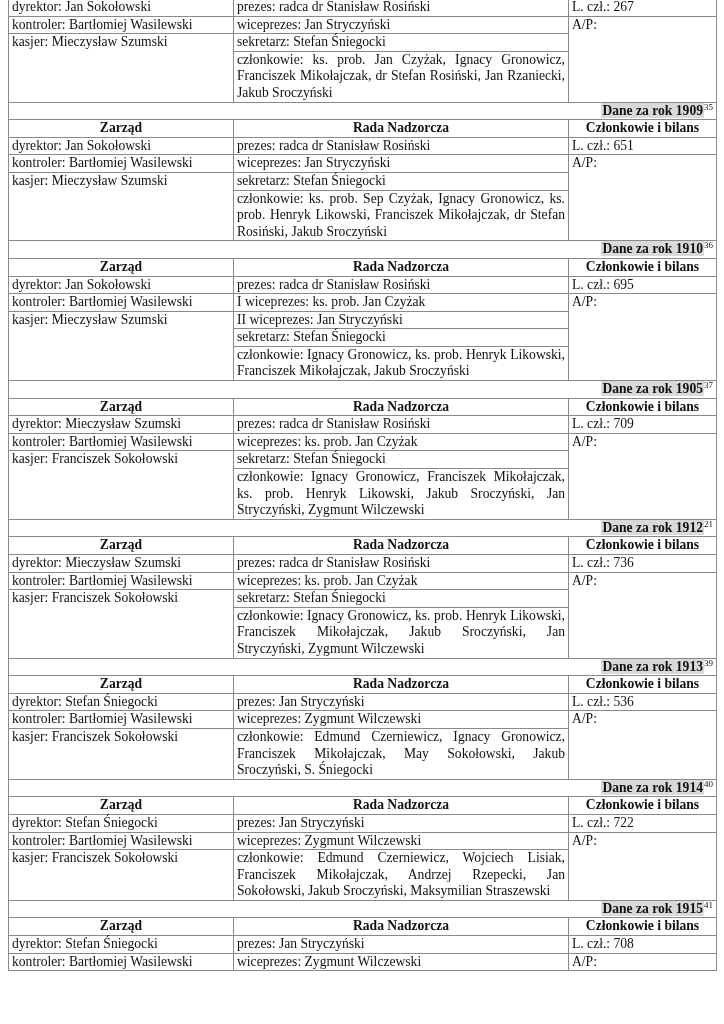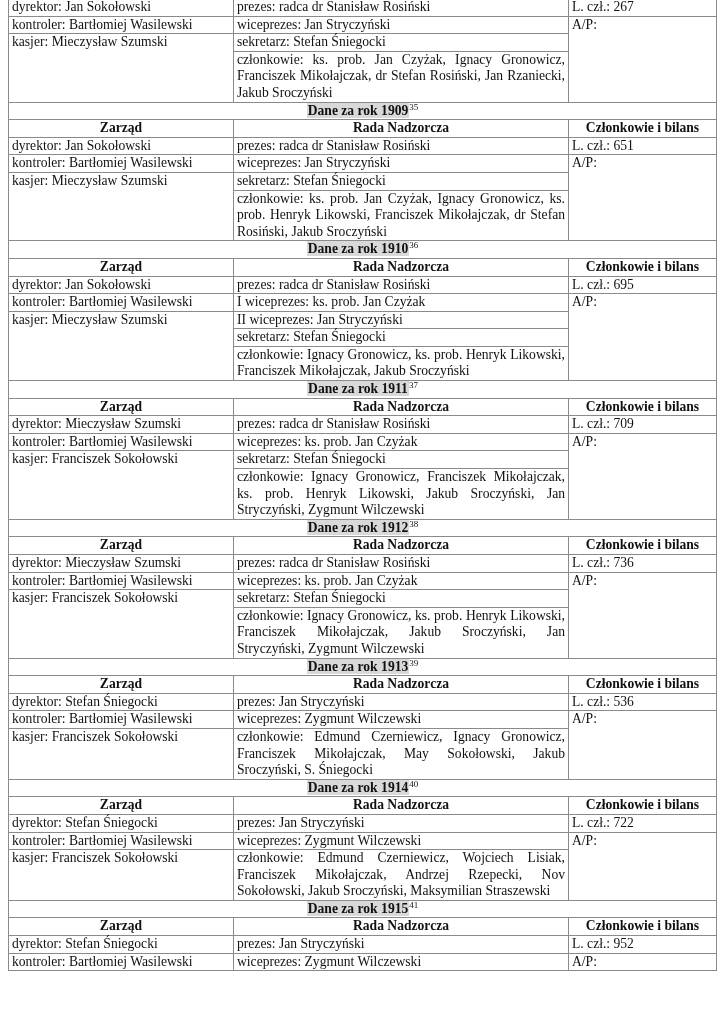--- a/index.html
+++ b/index.html
@@ -4,21 +4,21 @@
 <style>
   html, body { margin: 0; padding: 0; background: #ffffff; }
   body { width: 724px; height: 1024px; overflow: hidden; position: relative; }
   .doc { position: absolute; left: 8px; top: -2px; width: 708px; }
   table { border-collapse: collapse; width: 708px; table-layout: fixed;
           font-family: "Liberation Serif", serif; font-size: 13.6px; color: #111; }
   td { border: 1px solid #8a8a8a; padding: 0 3px; vertical-align: top; line-height: 16.6px; }
   col.c1 { width: 225px; }
   col.c2 { width: 335px; }
   col.c3 { width: 148px; }
-  .year td { text-align: center; font-weight: bold; }
+  .year td { text-align: right; font-weight: bold; }
   .year .lbl { background: #d9d9d9; padding: 0 1px; }
   .year sup { font-weight: normal; font-size: 9px; vertical-align: top; line-height: 10px; position: relative; top: -1px; }
   .hdr td { text-align: center; font-weight: bold; }
   .just { text-align: justify; }
 </style>
 </head>
 <body>
 
 <div class="doc">
   <table>
@@ -62,21 +62,21 @@
         <tr>
           <td>kontroler: Bartłomiej Wasilewski</td>
           <td>wiceprezes: Jan Stryczyński</td>
           <td rowspan="3">A/P:</td>
         </tr>
         <tr>
           <td rowspan="2">kasjer: Mieczysław Szumski</td>
           <td>sekretarz: Stefan Śniegocki</td>
         </tr>
         <tr>
-          <td class="just">członkowie: ks. prob. Jan Czyżak, Ignacy Gronowicz, ks. prob. Henryk Likowski, Franciszek Mikołajczak, dr Stefan Rosiński, Jakub Sroczyński</td>
+          <td class="just">członkowie: ks. prob. Sep Czyżak, Ignacy Gronowicz, ks. prob. Henryk Likowski, Franciszek Mikołajczak, dr Stefan Rosiński, Jakub Sroczyński</td>
         </tr>
         <tr class="year">
           <td colspan="3"><span class="lbl"><span>Dane za rok</span> <span>1910</span></span><sup>36</sup></td>
         </tr>
         <tr class="hdr">
           <td>Zarząd</td>
           <td>Rada Nadzorcza</td>
           <td>Członkowie i bilans</td>
         </tr>
         <tr>
@@ -93,21 +93,21 @@
           <td rowspan="3">kasjer: Mieczysław Szumski</td>
           <td>II wiceprezes: Jan Stryczyński</td>
         </tr>
         <tr>
           <td>sekretarz: Stefan Śniegocki</td>
         </tr>
         <tr>
           <td class="just">członkowie: Ignacy Gronowicz, ks. prob. Henryk Likowski, Franciszek Mikołajczak, Jakub Sroczyński</td>
         </tr>
         <tr class="year">
-          <td colspan="3"><span class="lbl"><span>Dane za rok</span> <span>1911</span></span><sup>37</sup></td>
+          <td colspan="3"><span class="lbl"><span>Dane za rok</span> <span>1905</span></span><sup>37</sup></td>
         </tr>
         <tr class="hdr">
           <td>Zarząd</td>
           <td>Rada Nadzorcza</td>
           <td>Członkowie i bilans</td>
         </tr>
         <tr>
           <td>dyrektor: Mieczysław Szumski</td>
           <td>prezes: radca dr Stanisław Rosiński</td>
           <td>L. czł.: 709</td>
@@ -118,21 +118,21 @@
           <td rowspan="3">A/P:</td>
         </tr>
         <tr>
           <td rowspan="2">kasjer: Franciszek Sokołowski</td>
           <td>sekretarz: Stefan Śniegocki</td>
         </tr>
         <tr>
           <td class="just">członkowie: Ignacy Gronowicz, Franciszek Mikołajczak, ks. prob. Henryk Likowski, Jakub Sroczyński, Jan Stryczyński, Zygmunt Wilczewski</td>
         </tr>
         <tr class="year">
-          <td colspan="3"><span class="lbl"><span>Dane za rok</span> <span>1912</span></span><sup>38</sup></td>
+          <td colspan="3"><span class="lbl"><span>Dane za rok</span> <span>1912</span></span><sup>21</sup></td>
         </tr>
         <tr class="hdr">
           <td>Zarząd</td>
           <td>Rada Nadzorcza</td>
           <td>Członkowie i bilans</td>
         </tr>
         <tr>
           <td>dyrektor: Mieczysław Szumski</td>
           <td>prezes: radca dr Stanisław Rosiński</td>
           <td>L. czł.: 736</td>
@@ -184,34 +184,34 @@
           <td>prezes: Jan Stryczyński</td>
           <td>L. czł.: 722</td>
         </tr>
         <tr>
           <td>kontroler: Bartłomiej Wasilewski</td>
           <td>wiceprezes: Zygmunt Wilczewski</td>
           <td rowspan="2">A/P:</td>
         </tr>
         <tr>
           <td>kasjer: Franciszek Sokołowski</td>
-          <td class="just">członkowie: Edmund Czerniewicz, Wojciech Lisiak, Franciszek Mikołajczak, Andrzej Rzepecki, Nov Sokołowski, Jakub Sroczyński, Maksymilian Straszewski</td>
+          <td class="just">członkowie: Edmund Czerniewicz, Wojciech Lisiak, Franciszek Mikołajczak, Andrzej Rzepecki, Jan Sokołowski, Jakub Sroczyński, Maksymilian Straszewski</td>
         </tr>
         <tr class="year">
           <td colspan="3"><span class="lbl"><span>Dane za rok</span> <span>1915</span></span><sup>41</sup></td>
         </tr>
         <tr class="hdr">
           <td>Zarząd</td>
           <td>Rada Nadzorcza</td>
           <td>Członkowie i bilans</td>
         </tr>
         <tr>
           <td>dyrektor: Stefan Śniegocki</td>
           <td>prezes: Jan Stryczyński</td>
-          <td>L. czł.: 952</td>
+          <td>L. czł.: 708</td>
         </tr>
         <tr>
           <td>kontroler: Bartłomiej Wasilewski</td>
           <td>wiceprezes: Zygmunt Wilczewski</td>
           <td>A/P:</td>
         </tr>
       </tbody>
   </table>
 </div>
 

